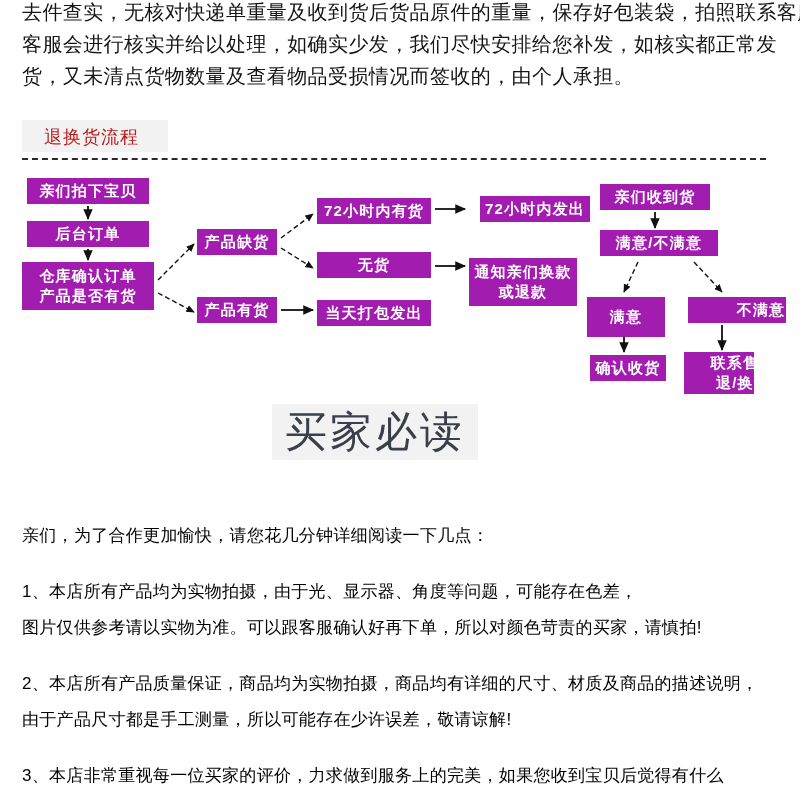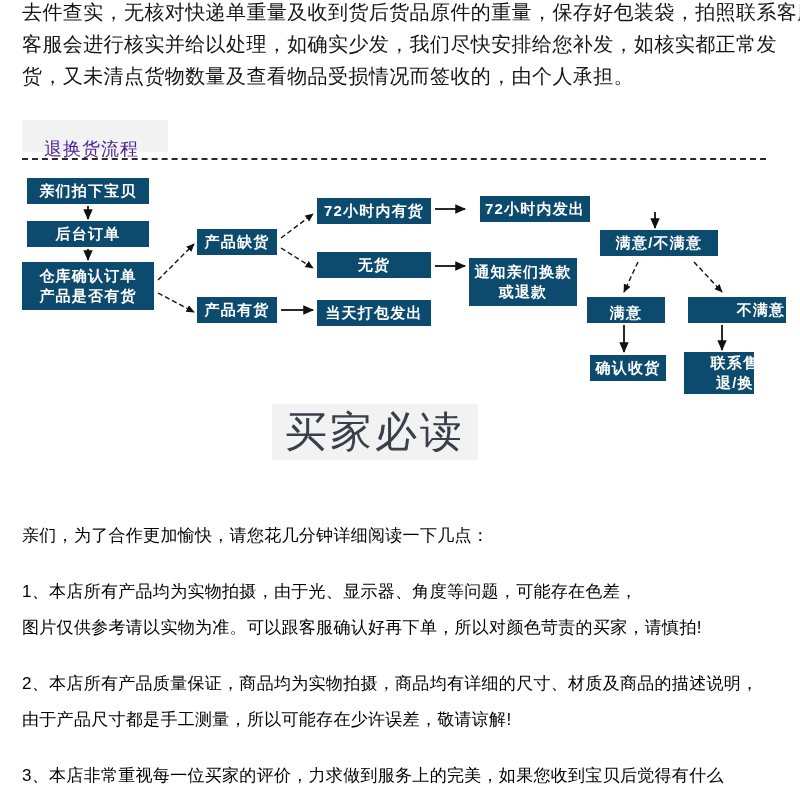--- a/index.html
+++ b/index.html
@@ -36,24 +36,24 @@
     position: absolute;
     left: 22px;
     top: 120px;
     width: 146px;
     height: 32px;
     background: #f2f2f2;
   }
   #flow-section-header .hd-text {
     position: absolute;
     left: 22px;
-    top: 16px;
+    top: 4px;
     font-size: 18px;
     line-height: 26px;
-    color: #4c1d95;
+    color: #b91c1c;
     letter-spacing: 1px;
   }
   #flow-divider {
     position: absolute;
     left: 22px;
     top: 158px;
     width: 744px;
     height: 0;
     border-top: 2px dashed #2a2a2a;
   }
@@ -64,21 +64,21 @@
     left: 0;
     top: 0;
     width: 800px;
     height: 800px;
     pointer-events: none;
   }
   #flowchart > * { pointer-events: auto; }
 
   .fbox {
     position: absolute;
-    background: #0c4a6e;
+    background: #a21caf;
     color: #ffffff;
     font-size: 15px;
     font-weight: bold;
     letter-spacing: 1.2px;
     display: flex;
     flex-direction: column;
     align-items: center;
     justify-content: center;
     text-align: center;
     box-sizing: border-box;
@@ -191,24 +191,27 @@
     <div class="fbox" style="left: 317px; top: 252px; width: 114px; height: 26px;">
       <span class="ln">无货</span>
     </div>
     <div class="fbox" style="left: 480px; top: 196px; width: 110px; height: 26px;">
       <span class="ln">72小时内发出</span>
     </div>
     <div class="fbox" style="left: 469px; top: 258px; width: 108px; height: 48px;">
       <span class="ln">通知亲们换款</span>
       <span class="ln">或退款</span>
     </div>
+    <div class="fbox" style="left: 600px; top: 184px; width: 110px; height: 26px;">
+      <span class="ln">亲们收到货</span>
+    </div>
     <div class="fbox" style="left: 600px; top: 230px; width: 118px; height: 26px;">
       <span class="ln">满意/不满意</span>
     </div>
-    <div class="fbox" style="left: 587px; top: 297px; width: 78px; height: 26px; justify-content: flex-end;">
+    <div class="fbox" style="left: 587px; top: 297px; width: 78px; height: 40px;">
       <span class="ln">满意</span>
     </div>
     <div class="fbox" style="left: 688px; top: 297px; width: 98px; height: 26px; padding-left: 48px;">
       <span class="ln">不满意</span>
     </div>
     <div class="fbox" style="left: 590px; top: 355px; width: 76px; height: 26px;">
       <span class="ln">确认收货</span>
     </div>
     <div class="fbox" style="left: 684px; top: 352px; width: 70px; height: 42px; padding-left: 48px;">
       <span class="ln">联系售后</span>

